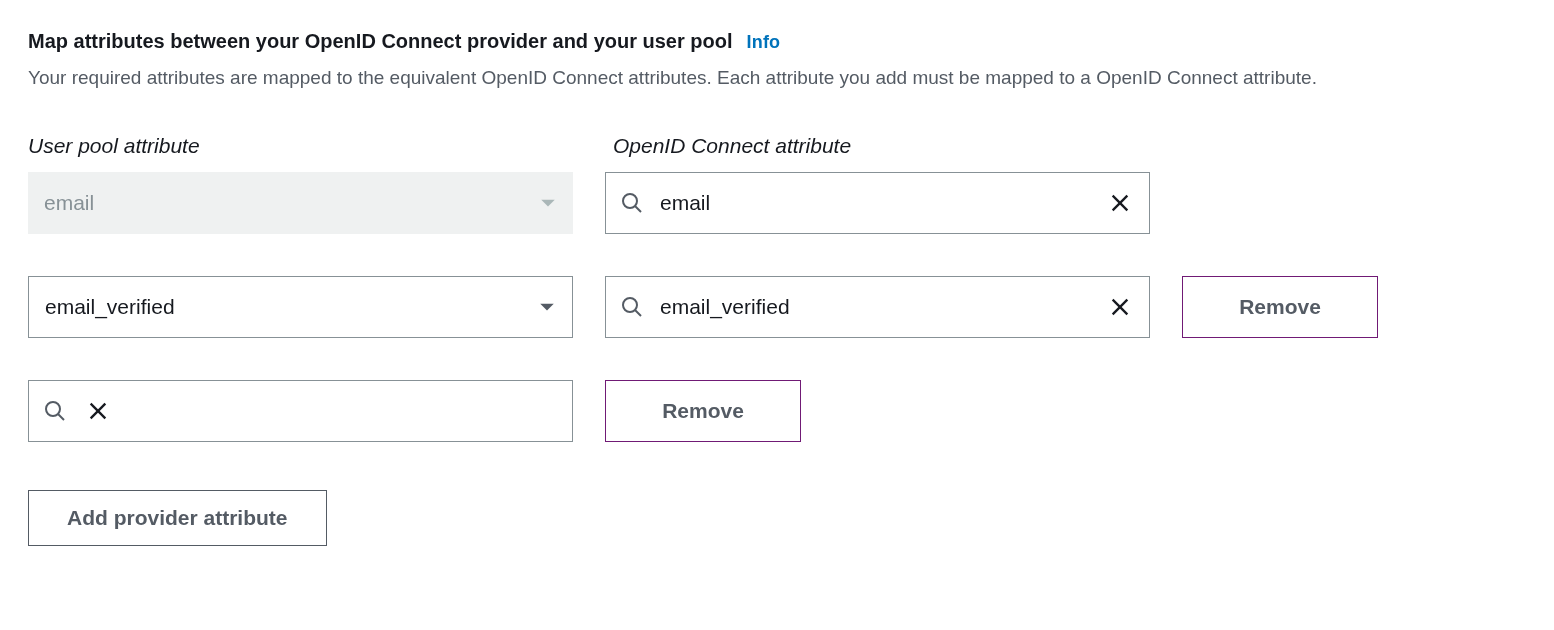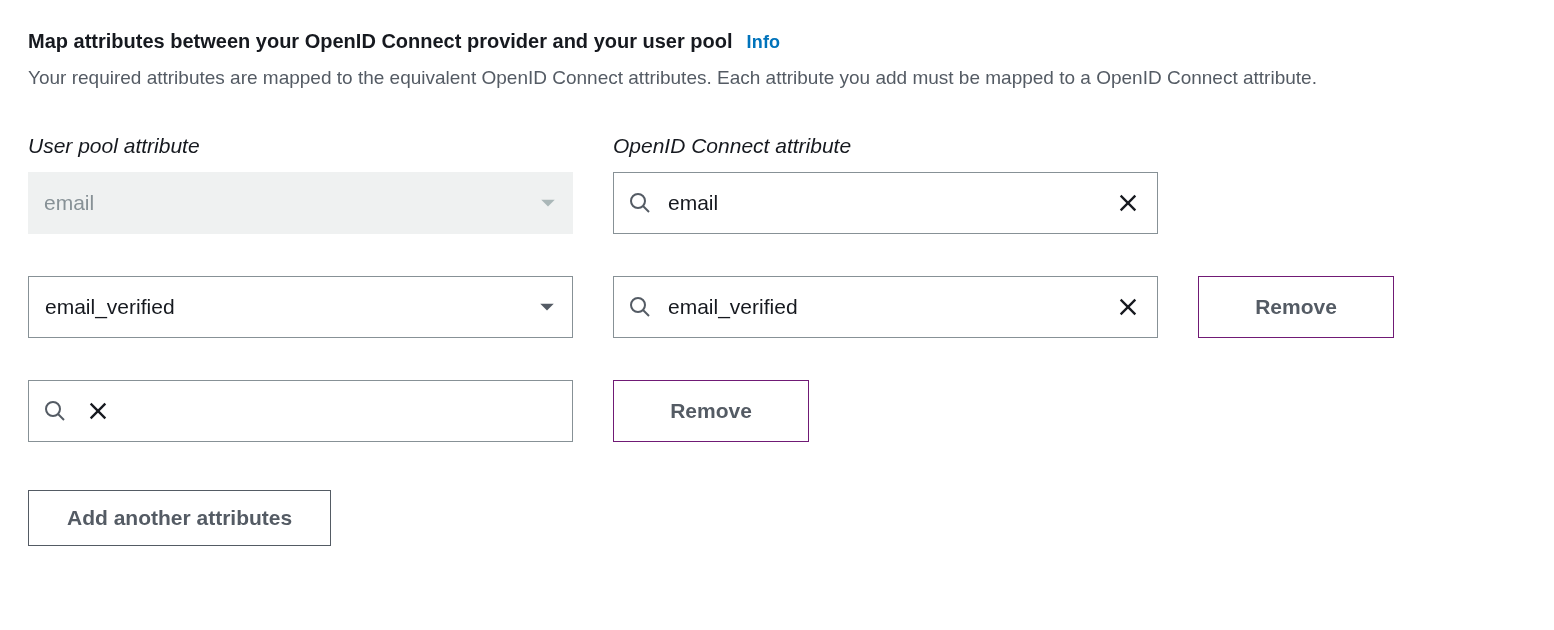--- a/index.html
+++ b/index.html
@@ -54,21 +54,21 @@
   }
   .rows {
     margin-top: 14px;
     display: flex;
     flex-direction: column;
     gap: 42px;
   }
   .row {
     display: flex;
     align-items: center;
-    gap: 40px;
+    gap: 32px;
   }
   .select-box, .input-box {
     height: 62px;
     width: 545px;
     border: 1px solid #879196;
     background: #ffffff;
     display: flex;
     align-items: center;
     padding: 0 16px;
     font-size: 21px;
@@ -249,16 +249,16 @@
             <line x1="4" y1="4" x2="20" y2="20"></line>
             <line x1="20" y1="4" x2="4" y2="20"></line>
           </svg>
       </span>
     </div>
     <button class="remove-btn">Remove</button>
   </div>
 
 </div>
 
-<button class="add-btn">Add another attributes</button>
+<button class="add-btn">Add provider attribute</button>
 
 
 
 
 </body></html>

